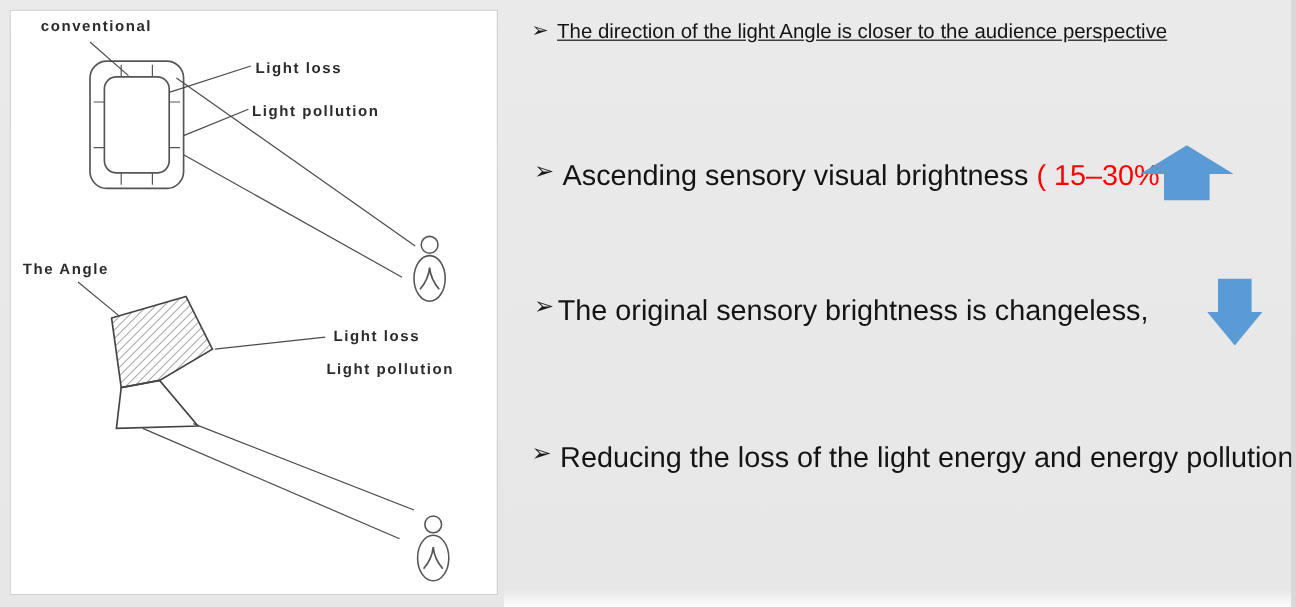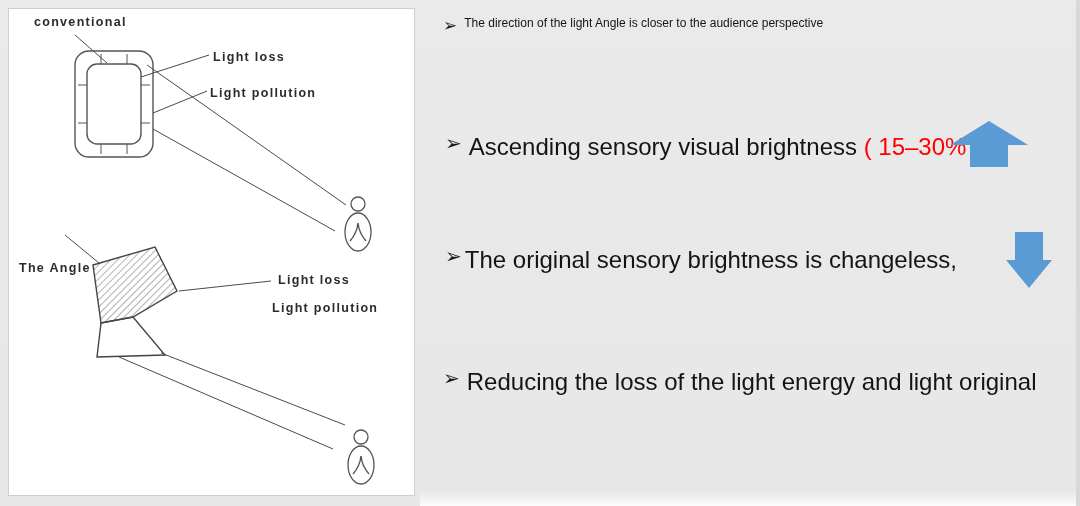--- a/index.html
+++ b/index.html
@@ -18,21 +18,21 @@
     position:absolute; font-size:12.5px; letter-spacing:1.3px;
     color:#2b2b2b; font-weight:600; white-space:nowrap;
   }
   
   .bullet {
     position:absolute; display:flex; align-items:flex-start;
     color:#141414; white-space:nowrap;
   }
   .marker { font-size:20px; line-height:1.2; margin-right:7px; color:#1a1a1a; }
   .btext  { font-size:24px; line-height:1.3; }
-  .btext.small { font-size:12px; }
+  .btext.small { font-size:17px;text-decoration:underline; }
   .marker.small { font-size:17px; }
   .hl {  }
   .b3-lines { display:flex; flex-direction:column; gap:6px; }
   .block-arrow { position:absolute; }
   .bottom-fade {
     position:absolute; left:420px; right:0; bottom:0; height:15px;
     background:linear-gradient(to bottom, rgba(255,255,255,0), rgba(255,255,255,0.9));
   }
 </style>
 </head>
@@ -85,21 +85,21 @@
       <g stroke="#555" fill="none" stroke-width="1.3">
         <circle cx="360" cy="436" r="7"></circle>
         <ellipse cx="360" cy="464" rx="13" ry="19"></ellipse>
         <path d="M360 455 Q359 465 352 473 M360 455 Q361 465 368 473" stroke-width="1.4"></path>
       </g>
     </svg>
 
     <div class="draw-label" style="left:25px; top:6px;">conventional</div>
     <div class="draw-label" style="left:204px; top:41px;">Light loss</div>
     <div class="draw-label" style="left:201px; top:77px;">Light pollution</div>
-    <div class="draw-label" style="left:10px; top:208px;margin-top:44px;">The Angle</div>
+    <div class="draw-label" style="left:10px; top:208px;">The Angle</div>
     <div class="draw-label" style="left:269px; top:264px;">Light loss</div>
     <div class="draw-label" style="left:263px; top:292px;">Light pollution</div>
   </div>
 
   <div class="bullet" style="left:443px; top:16px;">
     <span class="marker small">➢</span>
     <span class="btext small">The direction of the light Angle is closer to the audience perspective</span>
   </div>
 
   <div class="bullet" style="left:445px; top:131px;">
@@ -109,21 +109,21 @@
 
   <div class="bullet" style="left:445px; top:244px;">
     <span class="marker" style="margin-right:3px;">➢</span>
     <span class="b3-lines">
       <span class="btext">The original sensory brightness is changeless,</span>
     </span>
   </div>
 
   <div class="bullet" style="left:443px; top:366px;">
     <span class="marker">➢</span>
-    <span class="btext">Reducing the loss of the light energy and light original</span>
+    <span class="btext">Reducing the loss of the light energy and energy pollution</span>
   </div>
 
   <svg class="block-arrow" style="left:950px; top:121px;" width="78" height="46" viewBox="0 0 78 46">
     <polygon points="39,0 78,24 58,24 58,46 20,46 20,24 0,24" style="fill: rgb(91, 155, 213);"></polygon>
   </svg>
 
   <svg class="block-arrow" style="left:1006px; top:232px;" width="46" height="56" viewBox="0 0 46 56">
     <polygon points="9,0 37,0 37,28 46,28 23,56 0,28 9,28" style="fill: rgb(91, 155, 213);"></polygon>
   </svg>
 

